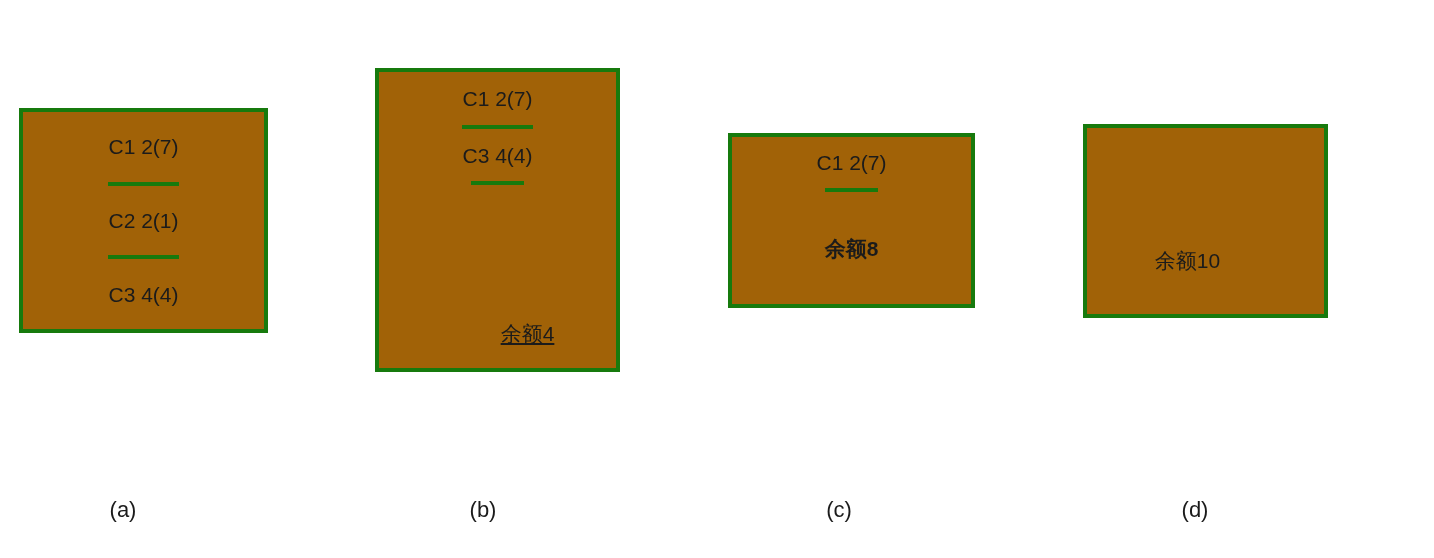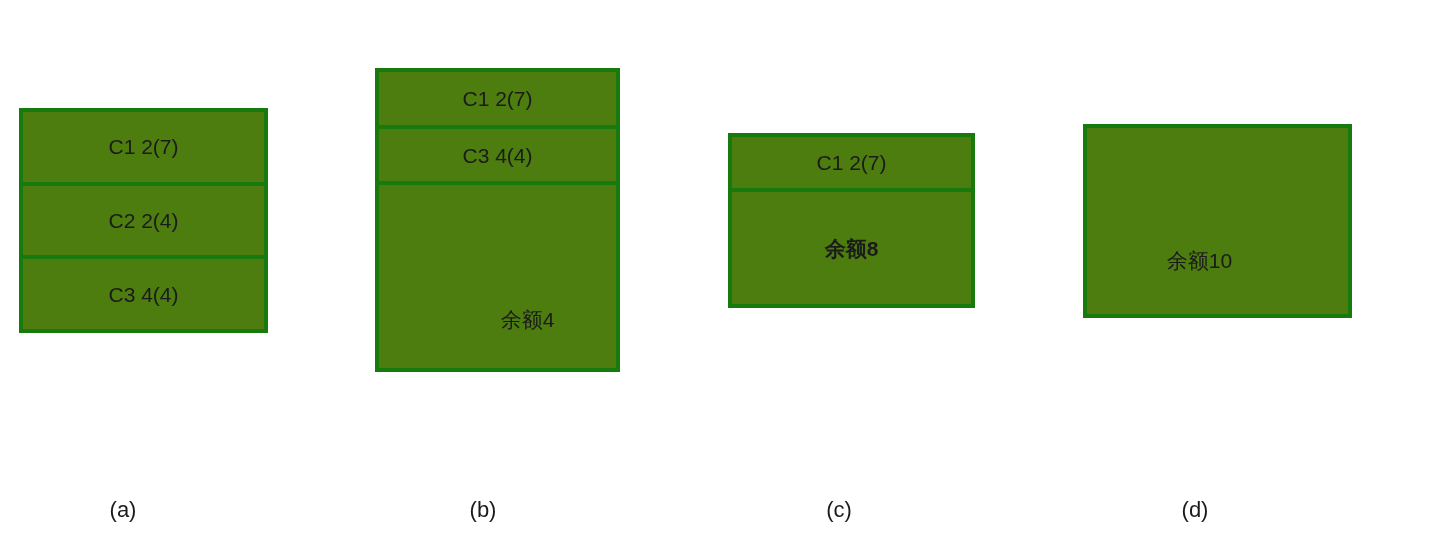--- a/index.html
+++ b/index.html
@@ -10,53 +10,54 @@
     height: 558px;
     background: #ffffff;
     font-family: "Liberation Sans", "DejaVu Sans", sans-serif;
     color: var(--ink);
     overflow: hidden;
   }
   .memblock {
     position: absolute;
     box-sizing: border-box;
     border: 4px solid var(--green);
-    background: #4d7c0f;
+    background: #a16207;
     display: flex;
     flex-direction: column;
+    align-items: center;
   }
   .seg {
     box-sizing: border-box;
     display: flex;
     align-items: center;
     justify-content: center;
     font-size: 21px;
     line-height: 1;
     color: var(--ink);
   }
   .seg + .seg { border-top: 4px solid var(--green); }
 
   
   .block-a { left: 19px; top: 108px; width: 249px; height: 225px; }
   .block-a .seg { flex: 1; }
 
   
   .block-b { left: 375px; top: 68px; width: 245px; height: 304px; }
   .block-b .seg-1 { height: 53px; }
   .block-b .seg-2 { height: 56px; }
-  .block-b .seg-3 { flex: 1; align-items: flex-end; padding-bottom: 38px; }
+  .block-b .seg-3 { flex: 1; align-items: flex-end; padding-bottom: 24px; text-decoration: underline; }
   .block-b .seg-3 .seg-label { transform: translateX(30px); }
 
   
   .block-c { left: 728px; top: 133px; width: 247px; height: 175px; }
   .block-c .seg-1 { height: 51px; }
   .block-c .seg-2 { flex: 1; font-weight: bold; }
 
   
-  .block-d { left: 1083px; top: 124px; width: 269px; height: 194px; }
+  .block-d { left: 1083px; top: 124px; width: 245px; height: 194px; }
   .block-d .seg-1 { flex: 1; }
   .block-d .seg-1 .seg-label { transform: translate(-18px, 39px); }
 
   .caption {
     position: absolute;
     top: 497px;
     transform: translateX(-50%);
     font-size: 22px;
     line-height: 1.2;
     color: var(--ink);
@@ -70,21 +71,21 @@
 </head>
 <body>
 
 <div class="canvas">
 
   <div class="memblock block-a">
     <div class="seg seg-1">
       <span class="seg-label">C1 2(7)</span>
     </div>
     <div class="seg seg-2">
-      <span class="seg-label">C2 2(4)</span>
+      <span class="seg-label">C2 2(1)</span>
     </div>
     <div class="seg seg-3">
       <span class="seg-label">C3 4(4)</span>
     </div>
   </div>
 
   <div class="memblock block-b">
     <div class="seg seg-1">
       <span class="seg-label">C1 2(7)</span>
     </div>

